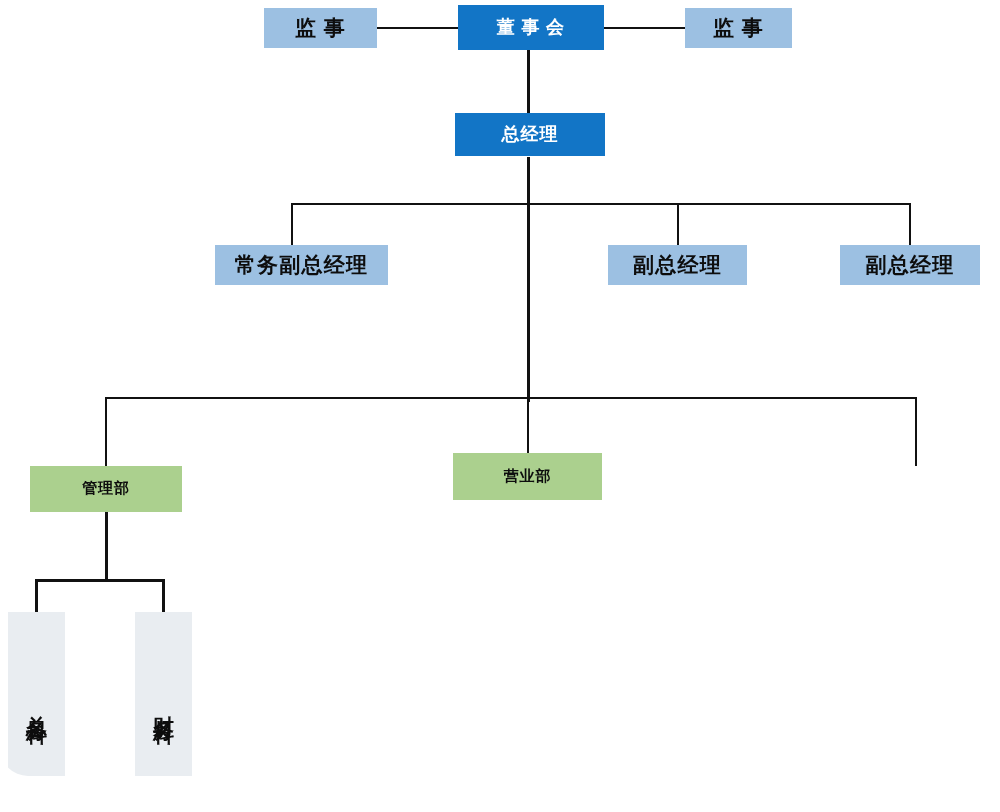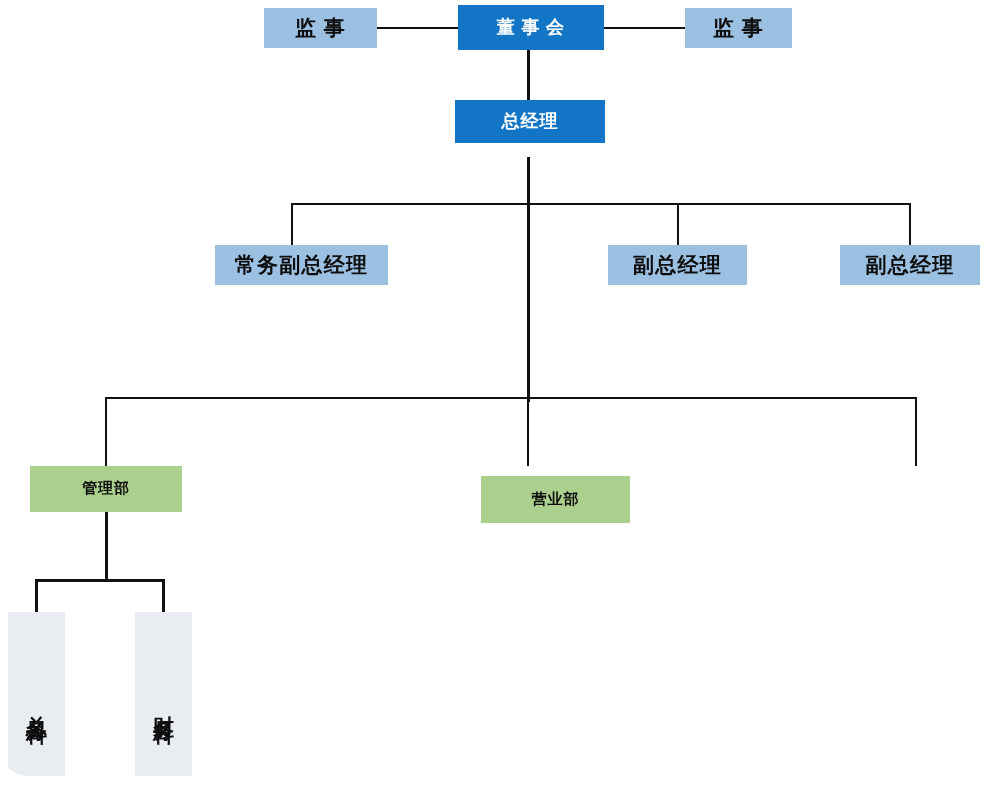--- a/index.html
+++ b/index.html
@@ -93,30 +93,30 @@
   <div class="connector c-h" style="left:35px; top:579px; width:129px; height:3px;"></div>
   <div class="connector c-v" style="left:35px; top:579px; width:3px; height:34px;"></div>
   <div class="connector c-v" style="left:162px; top:579px; width:3px; height:34px;"></div>
 
   <div class="node node-secondary" style="left:264px; top:8px; width:113px; height:40px;">监 事</div>
 
   <div class="node node-primary" style="left:458px; top:5px; width:146px; height:45px;">董 事 会</div>
 
   <div class="node node-secondary" style="left:685px; top:8px; width:107px; height:40px;">监 事</div>
 
-  <div class="node node-primary" style="left:455px; top:100px; width:150px; height:43px;text-align:center;">总经理</div>
+  <div class="node node-primary" style="left:455px; top:113px; width:150px; height:43px;text-align:center;">总经理</div>
 
   <div class="node node-secondary" style="left:215px; top:245px; width:173px; height:40px;font-family:Liberation Serif, serif;">常务副总经理</div>
 
   <div class="node node-secondary" style="left:608px; top:245px; width:139px; height:40px;">副总经理</div>
 
   <div class="node node-secondary" style="left:840px; top:245px; width:140px; height:40px;">副总经理</div>
 
   <div class="node node-division" style="left:30px; top:466px; width:152px; height:46px;">管理部</div>
 
-  <div class="node node-division" style="left:453px; top:476px; width:149px; height:47px;margin-left:28px;">营业部</div>
+  <div class="node node-division" style="left:453px; top:453px; width:149px; height:47px;">营业部</div>
 
 
   <div class="node node-section" style="left:8px; top:612px; width:57px; height:185px;">总务科</div>
 
   <div class="node node-section" style="left:135px; top:612px; width:57px; height:185px;">财务科</div>
 
 </div>
 
 </body></html>

